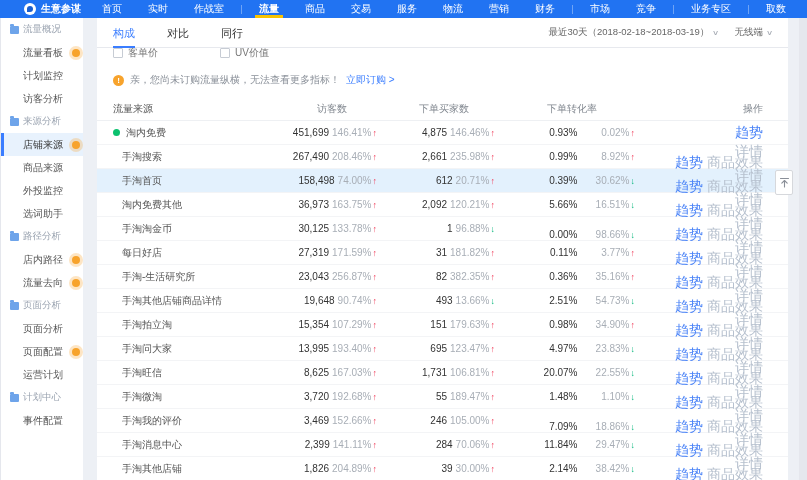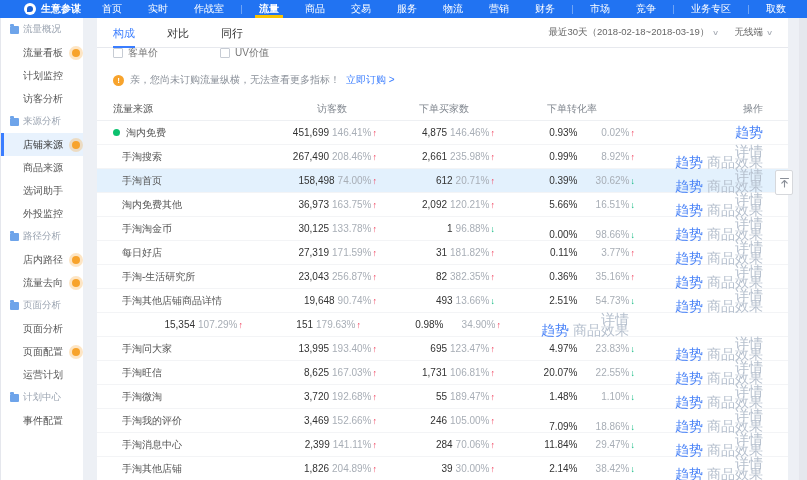--- a/index.html
+++ b/index.html
@@ -134,24 +134,24 @@
       <div style="display: inline;">来源分析</div>
     </div>
     <div class="side-item active">
       <div style="display: inline;">店铺来源</div>
       <div class="dot-badge"></div>
     </div>
     <div class="side-item">
       <div style="display: inline;">商品来源</div>
     </div>
     <div class="side-item">
+      <div style="display: inline;">外投监控</div>
+    </div>
+    <div class="side-item">
       <div style="display: inline;">选词助手</div>
-    </div>
-    <div class="side-item">
-      <div style="display: inline;">外投监控</div>
     </div>
     <div class="side-item section">
       <div class="folder-icon"></div>
       <div style="display: inline;">路径分析</div>
     </div>
     <div class="side-item">
       <div style="display: inline;">店内路径</div>
       <div class="dot-badge"></div>
     </div>
     <div class="side-item">
@@ -315,20 +315,23 @@
           </div>
           <div class="c-vis"><div class="num" style="display: inline;">19,648</div><div class="pct" style="display: inline-block;">90.74%</div><div class="arr up" style="display: inline;">↑</div></div>
           <div class="c-buy"><div class="num" style="display: inline;">493</div><div class="pct" style="display: inline-block;">13.66%</div><div class="arr down" style="display: inline;">↓</div></div>
           <div class="c-rate"><div class="num" style="display: inline;">2.51%</div><div class="rate-chg" style="display: inline-block;">54.73%</div><div class="arr down" style="display: inline;">↓</div></div>
           <div class="c-act">
             <div class="act-l1"><div class="dis" style="display: inline;">详情</div></div>
             <div class="act-l2"><div class="link" style="display: inline;">趋势</div><div class="dis" style="display: inline;">商品效果</div></div>
           </div>
         </div>
         <div class="trow">
+          <div class="c-name l1">
+            <div style="display: inline;">手淘拍立淘</div>
+          </div>
           <div class="c-vis"><div class="num" style="display: inline;">15,354</div><div class="pct" style="display: inline-block;">107.29%</div><div class="arr up" style="display: inline;">↑</div></div>
           <div class="c-buy"><div class="num" style="display: inline;">151</div><div class="pct" style="display: inline-block;">179.63%</div><div class="arr up" style="display: inline;">↑</div></div>
           <div class="c-rate"><div class="num" style="display: inline;">0.98%</div><div class="rate-chg" style="display: inline-block;">34.90%</div><div class="arr up" style="display: inline;">↑</div></div>
           <div class="c-act">
             <div class="act-l1"><div class="dis" style="display: inline;">详情</div></div>
             <div class="act-l2"><div class="link" style="display: inline;">趋势</div><div class="dis" style="display: inline;">商品效果</div></div>
           </div>
         </div>
         <div class="trow">
           <div class="c-name l1">

